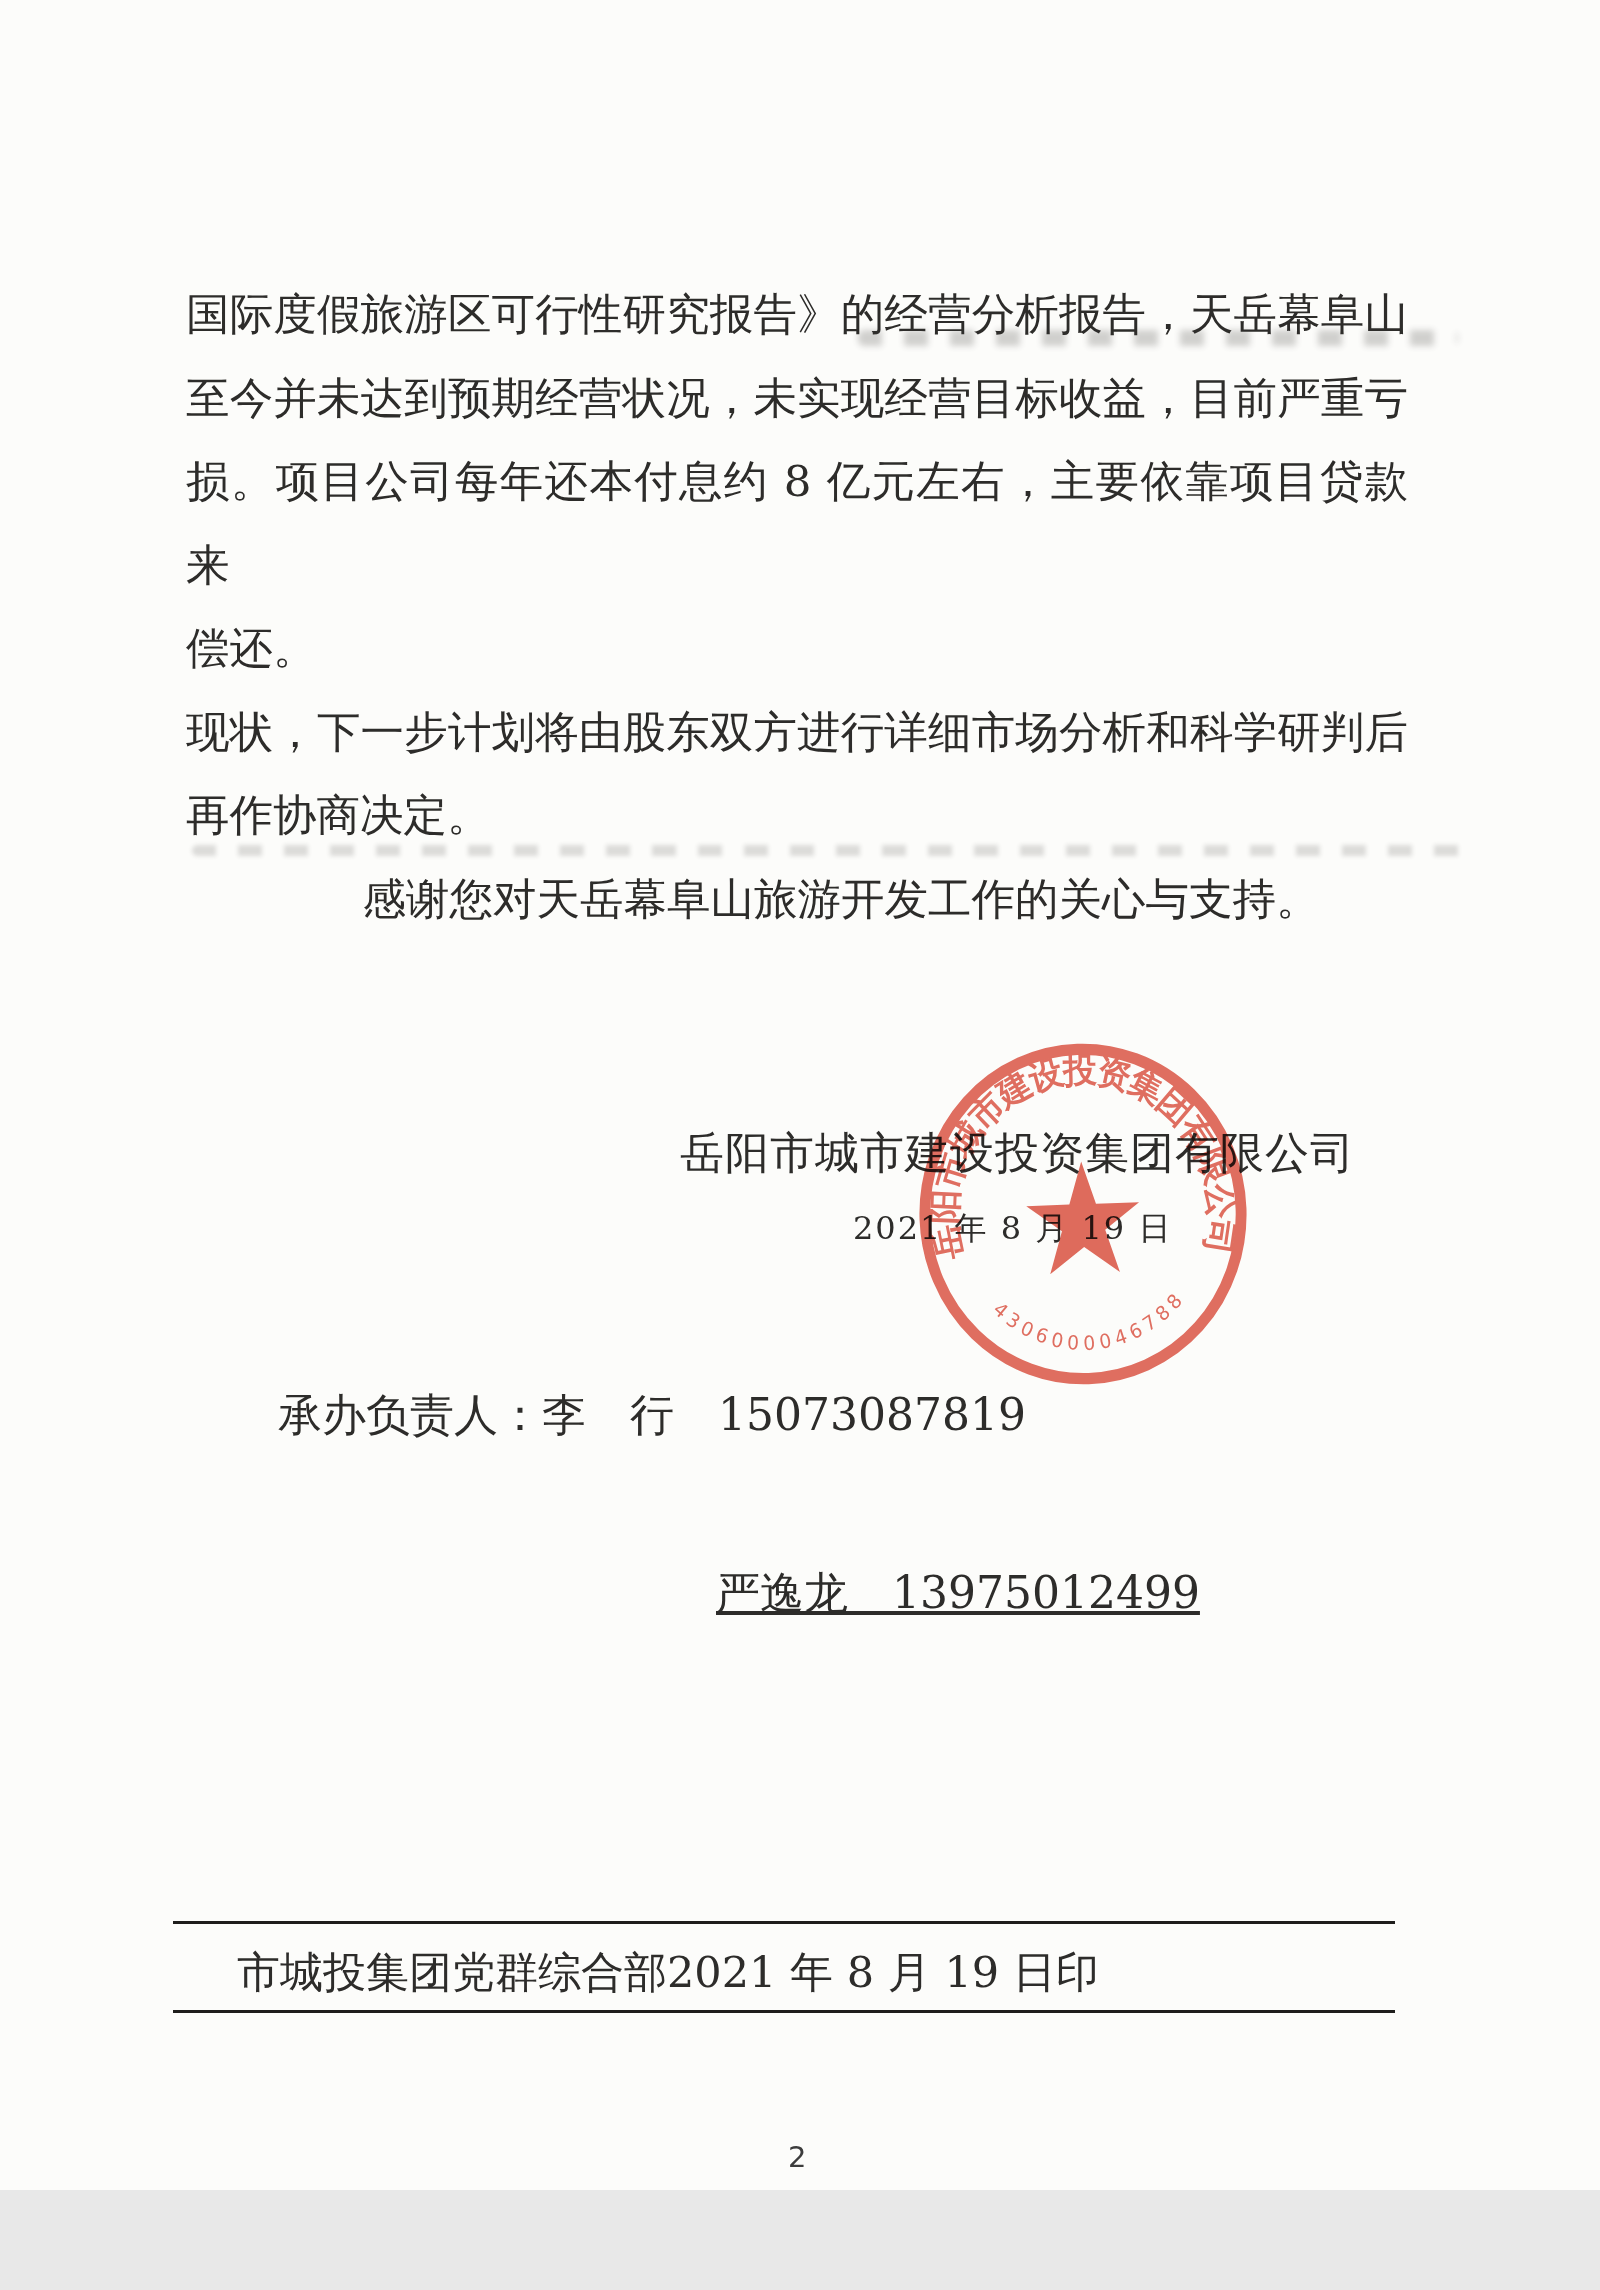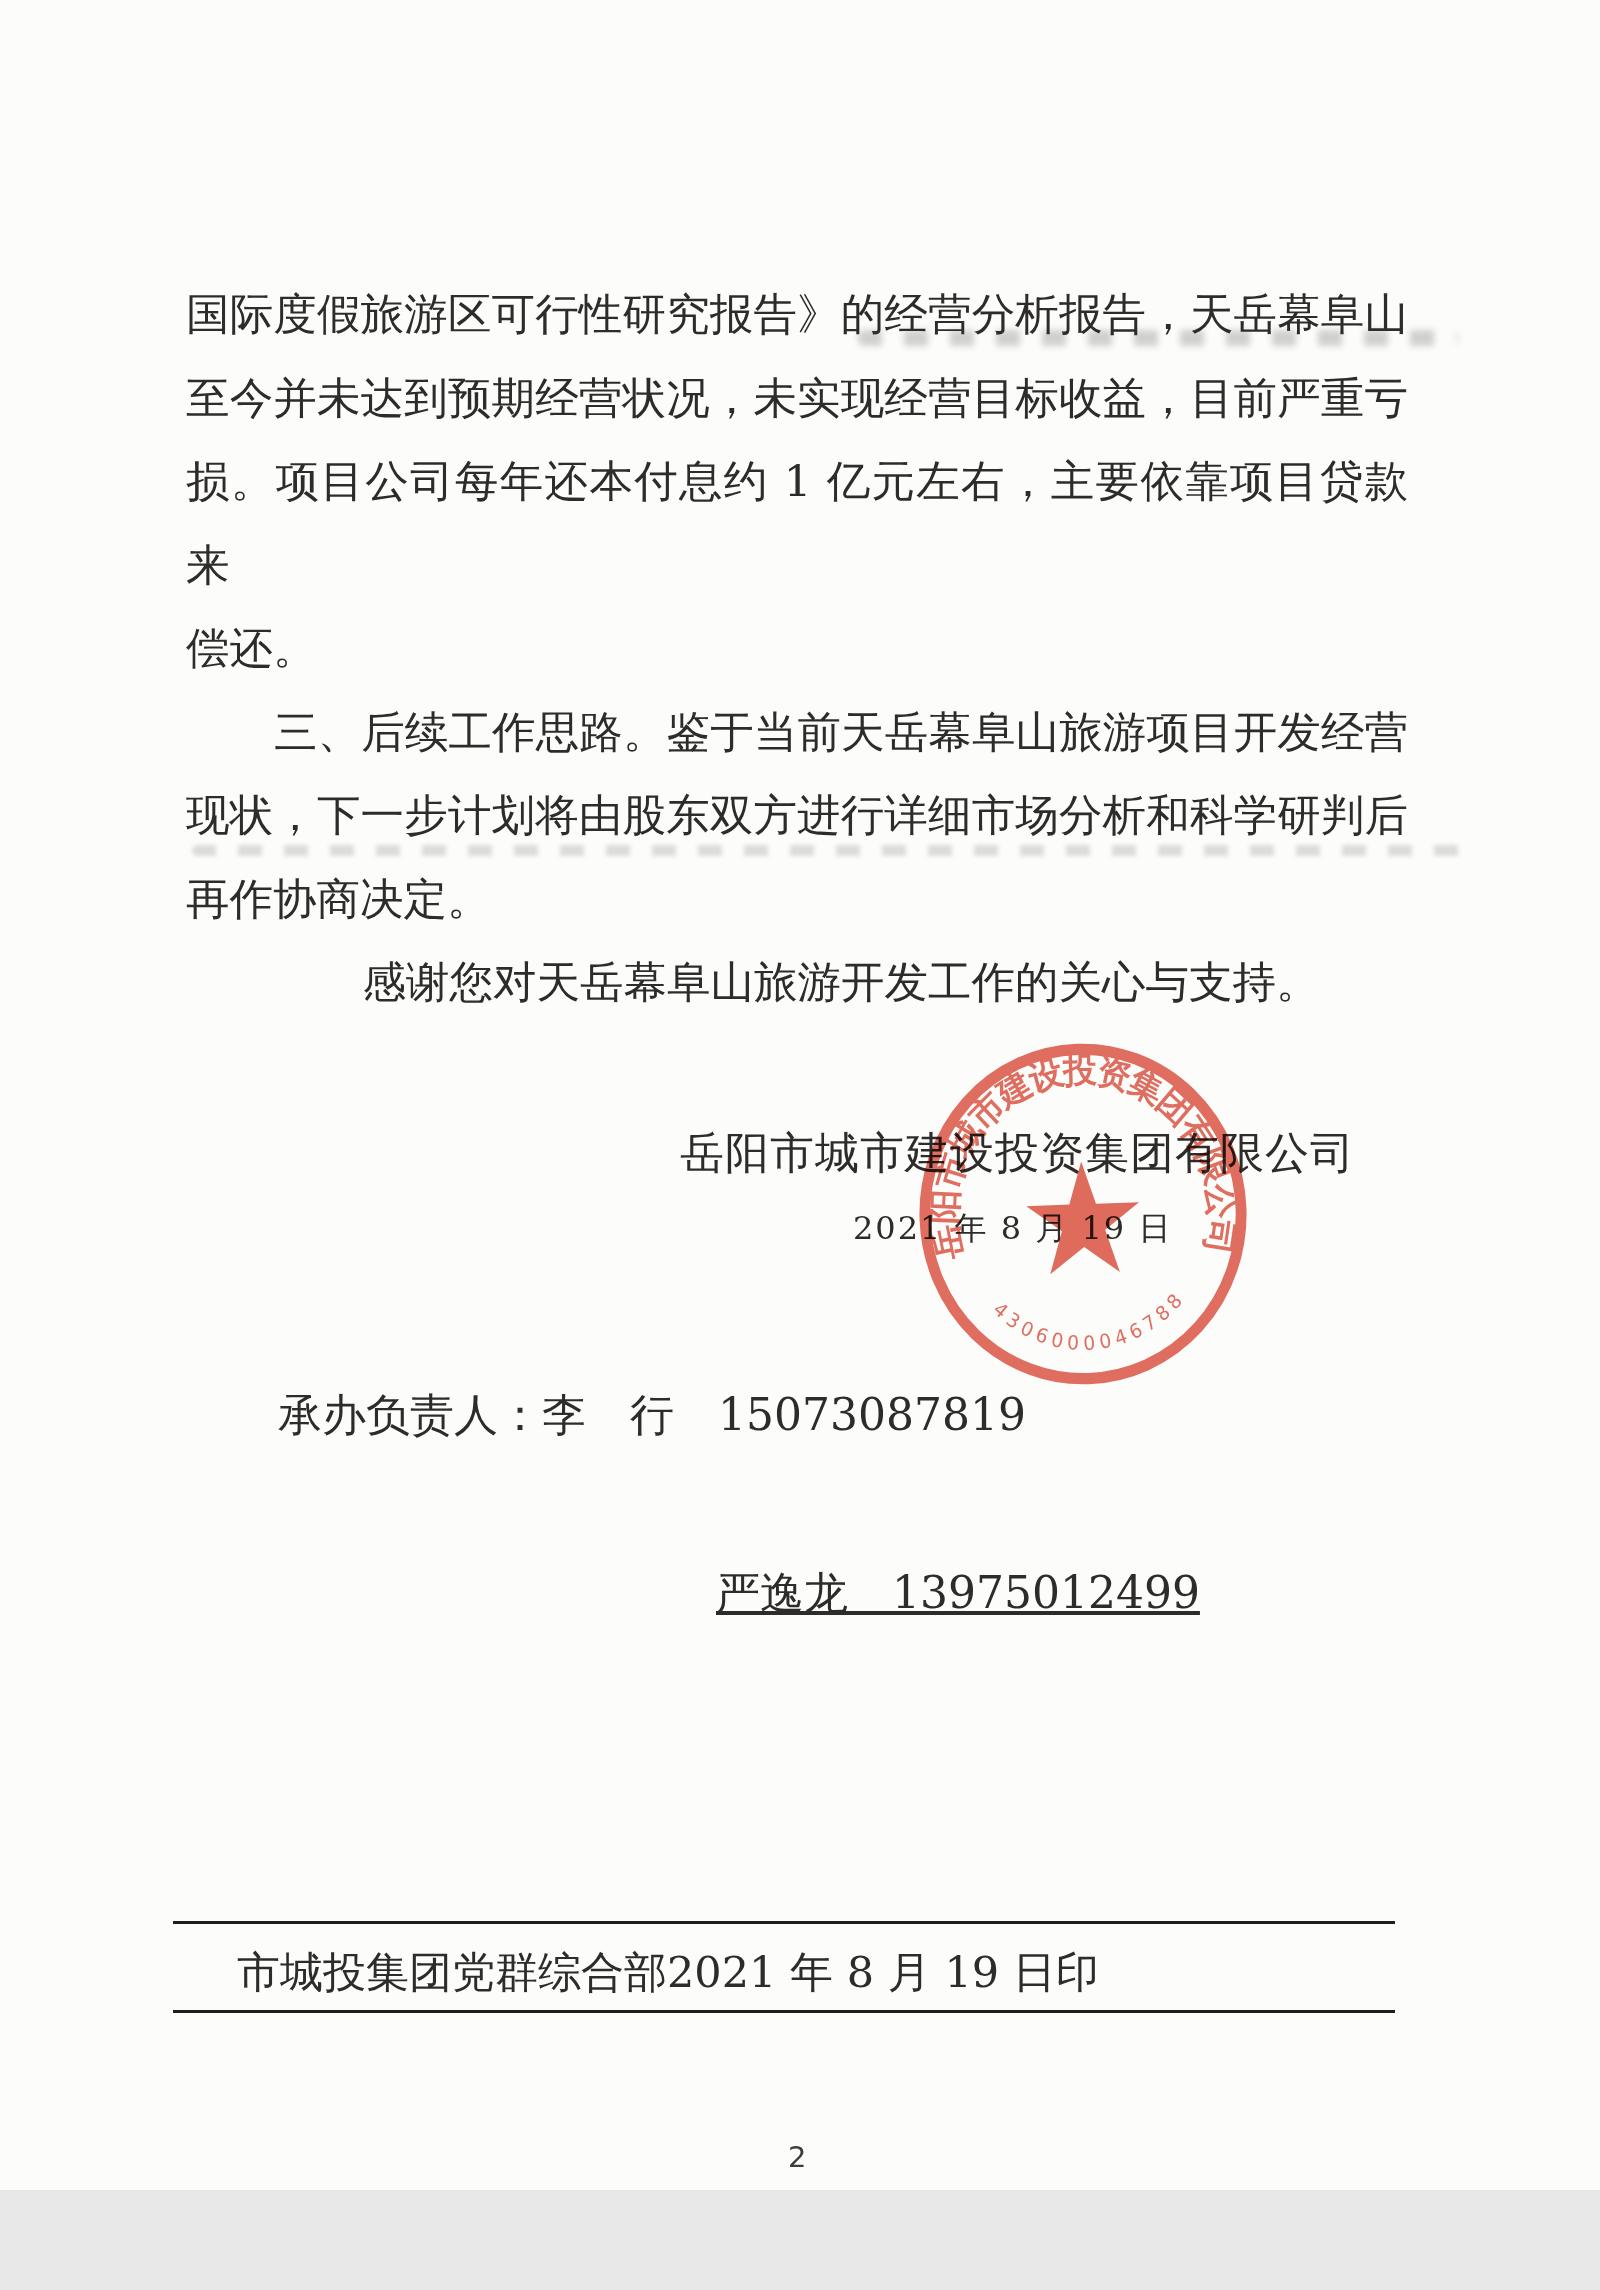--- a/index.html
+++ b/index.html
@@ -76,23 +76,22 @@
   .smear.b{left:192px;top:845px;width:1272px;height:11px;opacity:.22;filter:blur(2px);}
 </style>
 </head>
 <body>
 
 <div class="page">
 
   <div class="body-text">
     <div class="line fill">国际度假旅游区可行性研究报告》的经营分析报告，天岳幕阜山</div>
     <div class="line fill">至今并未达到预期经营状况，未实现经营目标收益，目前严重亏</div>
-    <div class="line fill">损。项目公司每年还本付息约 1 亿元左右，主要依靠项目贷款来</div>
+    <div class="line fill">损。项目公司每年还本付息约 8 亿元左右，主要依靠项目贷款来</div>
     <div class="line">偿还。</div>
-    <div class="line fill indent">三、后续工作思路。鉴于当前天岳幕阜山旅游项目开发经营</div>
     <div class="line fill">现状，下一步计划将由股东双方进行详细市场分析和科学研判后</div>
     <div class="line">再作协商决定。</div>
     <div class="line indent">感谢您对天岳幕阜山旅游开发工作的关心与支持。</div>
   </div>
 
   <div class="company-line">岳阳市城市建设投资集团有限公司</div>
   <div class="date-line">2021 年 8 月 19 日</div>
 
   <div class="contact r1">承办负责人：李　行　15073087819</div>
   <div class="contact r3">严逸龙　13975012499</div>

